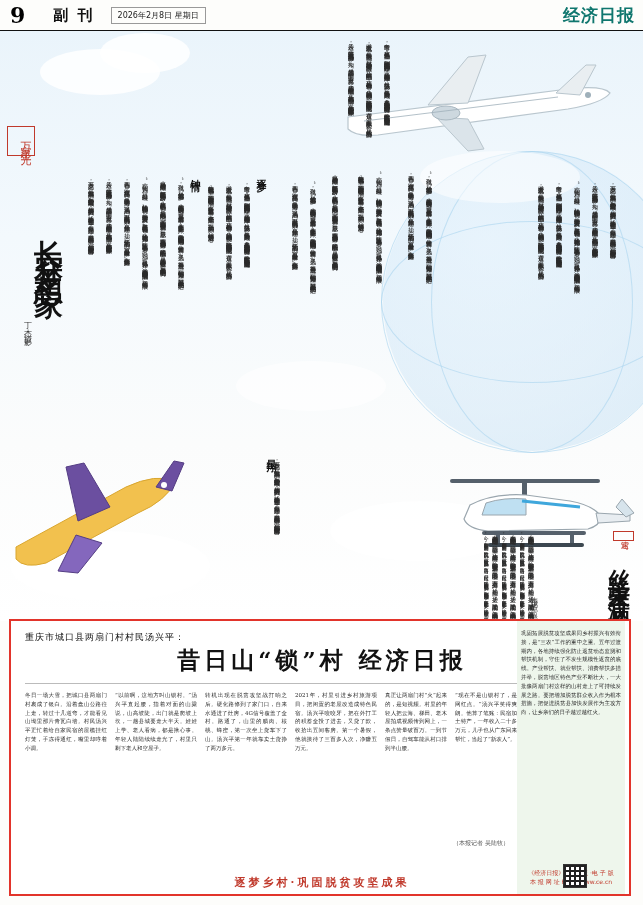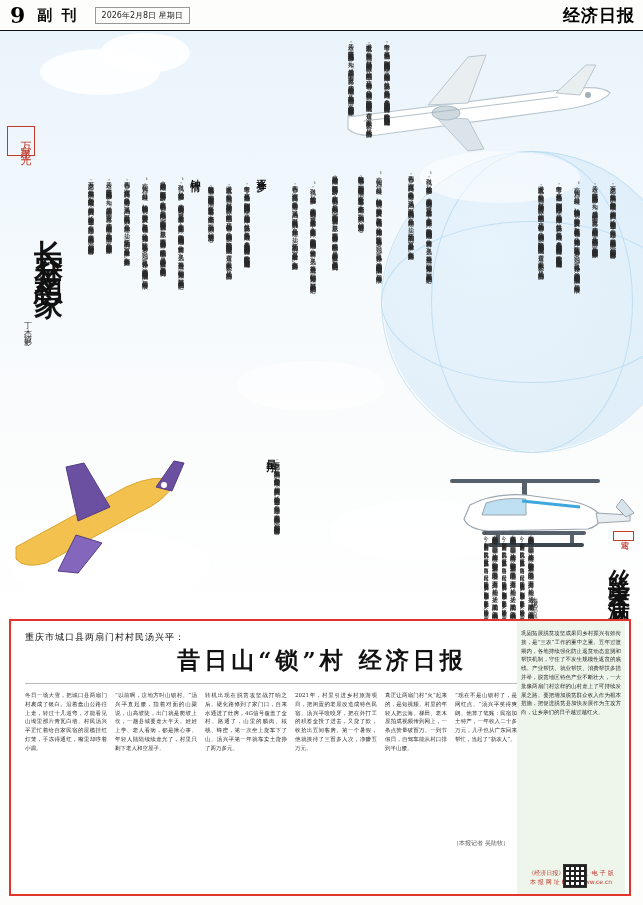--- a/index.html
+++ b/index.html
@@ -24,33 +24,33 @@
     display:flex;align-items:center;
   }
   .folio{
     font-family:"DejaVu Serif", serif;
     font-weight:bold;font-size:22px;color:#000;
     margin-left:10px;line-height:1;
   }
   .section-name{
     font-family:"DejaVu Serif", serif;
     font-size:15px;font-weight:bold;letter-spacing:2px;
-    margin-left:12px;color:#111;
+    margin-left:28px;color:#111;
   }
   .dateline{
     margin-left:16px;
     font-size:8px;color:#222;
     border:1px solid #999;
     padding:2px 6px;
     white-space:nowrap;
   }
   .paper-name{
     position:absolute;right:8px;top:4px;
     font-family:"DejaVu Serif", serif;
-    font-size:17px;font-weight:bold;color:#000000;
+    font-size:17px;font-weight:bold;color:#0f766e;
     letter-spacing:1px;
   }
   
   .sky{
     position:absolute;left:0;top:31px;width:643px;height:590px;
     background:linear-gradient(180deg,#eaf4fb 0%, #f3f9fd 35%, #fbfcfc 70%, #ffffff 100%);
     overflow:hidden;
   }
   .cloud{
     position:absolute;border-radius:50%;
@@ -317,20 +317,21 @@
     <div class="boxed-rule"></div>
 
     <div class="bcol" style="left:14px;width:82px;height:175px;">冬日一场大雪，把城口县两扇门村裹成了银白。沿着盘山公路往上走，转过十几道弯，才能看见山坳里那片青瓦白墙。村民汤兴平正忙着给自家民宿的屋檐挂红灯笼，手冻得通红，嘴里却哼着小调。</div>
     <div class="bcol" style="left:104px;width:82px;height:175px;">“以前啊，这地方叫山锁村。”汤兴平直起腰，指着对面的山梁说，山高坡陡，出门就是爬坡上坎，一趟县城要走大半天。娃娃上学、老人看病，都是揪心事。年轻人陆陆续续走光了，村里只剩下老人和空屋子。</div>
     <div class="bcol" style="left:194px;width:82px;height:175px;">转机出现在脱贫攻坚战打响之后。硬化路修到了家门口，自来水通进了灶房，4G信号覆盖了全村。路通了，山里的腊肉、核桃、蜂蜜，第一次坐上货车下了山。汤兴平第一年就靠卖土货挣了两万多元。</div>
     <div class="bcol" style="left:284px;width:82px;height:175px;">2021年，村里引进乡村旅游项目，把闲置的老屋改造成特色民宿。汤兴平咬咬牙，把在外打工的积蓄全投了进去，又贷了款，收拾出五间客房。第一个暑假，他就接待了三百多人次，净赚五万元。</div>
     <div class="bcol" style="left:374px;width:62px;height:175px;">真正让两扇门村“火”起来的，是短视频。村里的年轻人把云海、梯田、老木屋拍成视频传到网上，一条点赞量破百万。一到节假日，自驾车能从村口排到半山腰。</div>
     <div class="bcol" style="left:444px;width:62px;height:175px;">“现在不是山锁村了，是网红点。”汤兴平笑得爽朗。他算了笔账：民宿加土特产，一年收入二十多万元，儿子也从广东回来帮忙，当起了“新农人”。</div>
 
     <div class="boxed-credit">（本报记者 吴陆牧）</div>
+    <div class="boxed-footer">逐梦乡村·巩固脱贫攻坚成果</div>
 
     <div class="green-col"></div>
     <div class="green-text">巩固拓展脱贫攻坚成果同乡村振兴有效衔接，是“三农”工作的重中之重。五年过渡期内，各地持续强化防止返贫动态监测和帮扶机制，守住了不发生规模性返贫的底线。产业帮扶、就业帮扶、消费帮扶多措并举，脱贫地区特色产业不断壮大，一大批像两扇门村这样的山村走上了可持续发展之路。要把增加脱贫群众收入作为根本措施，把促进脱贫县加快发展作为主攻方向，让乡亲们的日子越过越红火。</div>
     <div class="green-foot">
       <div>《经济日报》  历 史 版  ·电 子 版</div>
       <div>本 报 网 址  http://www.ce.cn</div>
     </div>
     <div class="qr"></div>
   </div>
 

